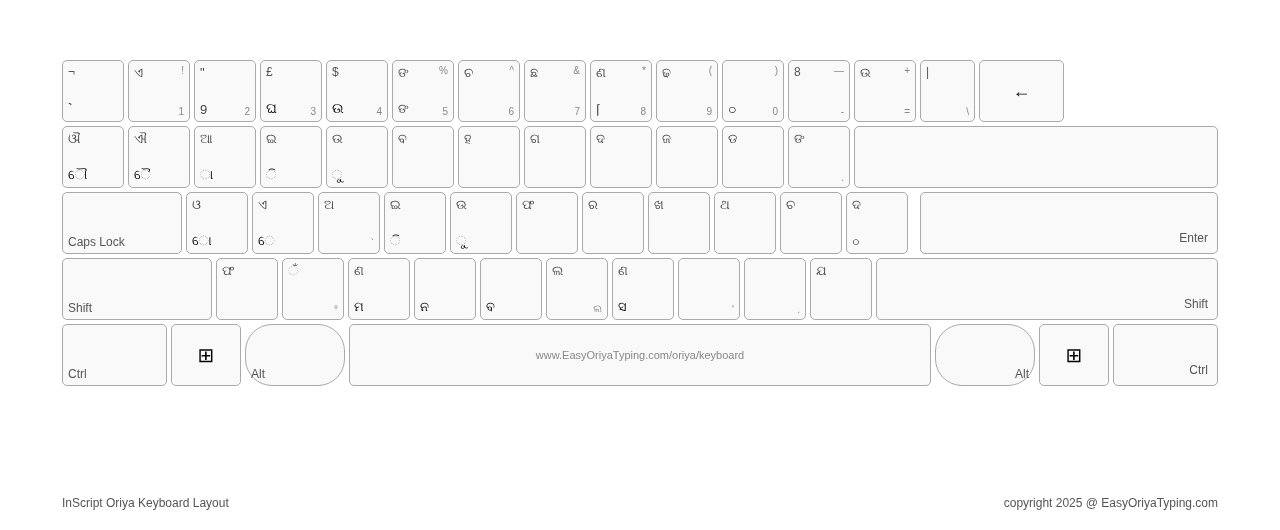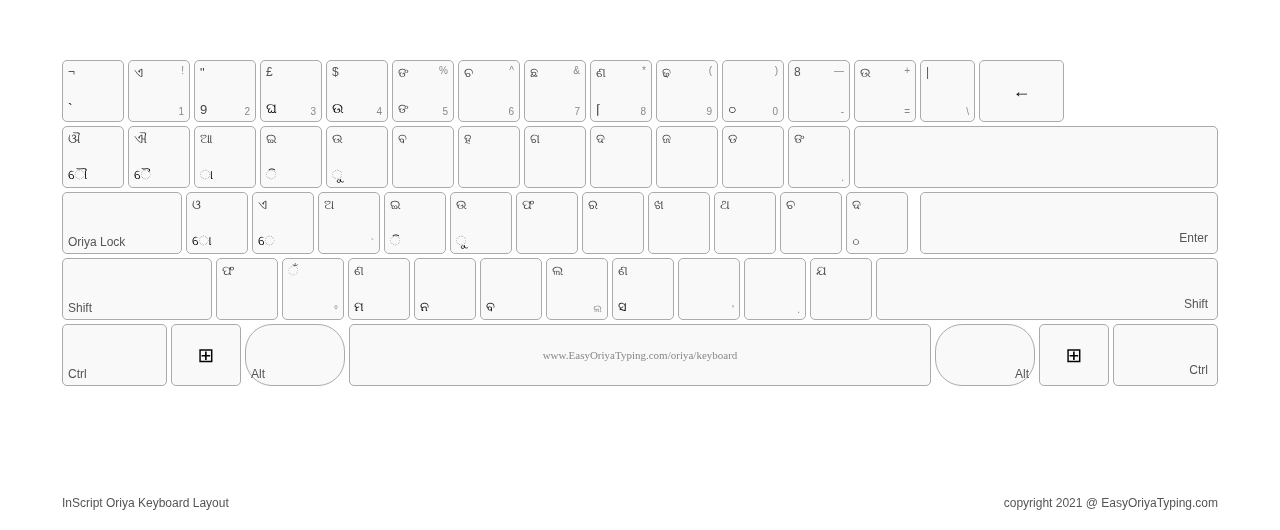--- a/index.html
+++ b/index.html
@@ -305,21 +305,21 @@
         <span class="bl"></span>
           <span class="br">.</span>
       </div>
     </div>
     <div class="key" style="flex:1;"></div>
   </div>
 
   <div class="row">
     <div class="key key-caps">
       <div style="display:flex;align-items:flex-end;height:100%;">
-        <span style="font-size:12px;color:#555;">Oriya Lock</span>
+        <span style="font-size:12px;color:#555;">Caps Lock</span>
       </div>
     </div>
     <div class="key">
       <div class="key-content">
         <span class="tl" style="font-size:13px;color:#444;">ଓ</span>
           <span class="tr"></span>
         <span class="bl" style="font-size:13px;">ୋ</span>
           <span class="br"></span>
       </div>
     </div>
@@ -508,21 +508,21 @@
     <div class="key key-win">
       <div style="display:flex;align-items:center;justify-content:center;height:100%;">
         <span style="font-size:20px;">⊞</span>
       </div>
     </div>
     <div class="key key-alt">
       <div style="display:flex;align-items:flex-end;height:100%;">
         <span style="font-size:12px;color:#555;">Alt</span>
       </div>
     </div>
-    <div class="key key-space" style="flex:1; align-items:center; justify-content:flex-end;font-family:Liberation Serif, serif;">
+    <div class="key key-space" style="flex:1; align-items:center; justify-content:flex-end;">
       <div style="display:flex;align-items:center;justify-content:center;height:100%;">
         <span style="font-size:11px;color:#888;">www.EasyOriyaTyping.com/oriya/keyboard</span>
       </div>
     </div>
     <div class="key key-alt">
       <div style="display:flex;align-items:flex-end;height:100%;justify-content:flex-end;">
         <span style="font-size:12px;color:#555;">Alt</span>
       </div>
     </div>
     <div class="key key-win">
@@ -532,14 +532,14 @@
     </div>
     <div class="key key-ctrl" style="justify-content:flex-end; align-items:flex-end;">
       <span style="font-size:12px;color:#555;padding:4px;">Ctrl</span>
     </div>
   </div>
 
 </div>
 
 <div class="footer">
   <span>InScript Oriya Keyboard Layout</span>
-  <span>copyright 2021 @ EasyOriyaTyping.com</span>
+  <span>copyright 2025 @ EasyOriyaTyping.com</span>
 </div>
 
 </body></html>

